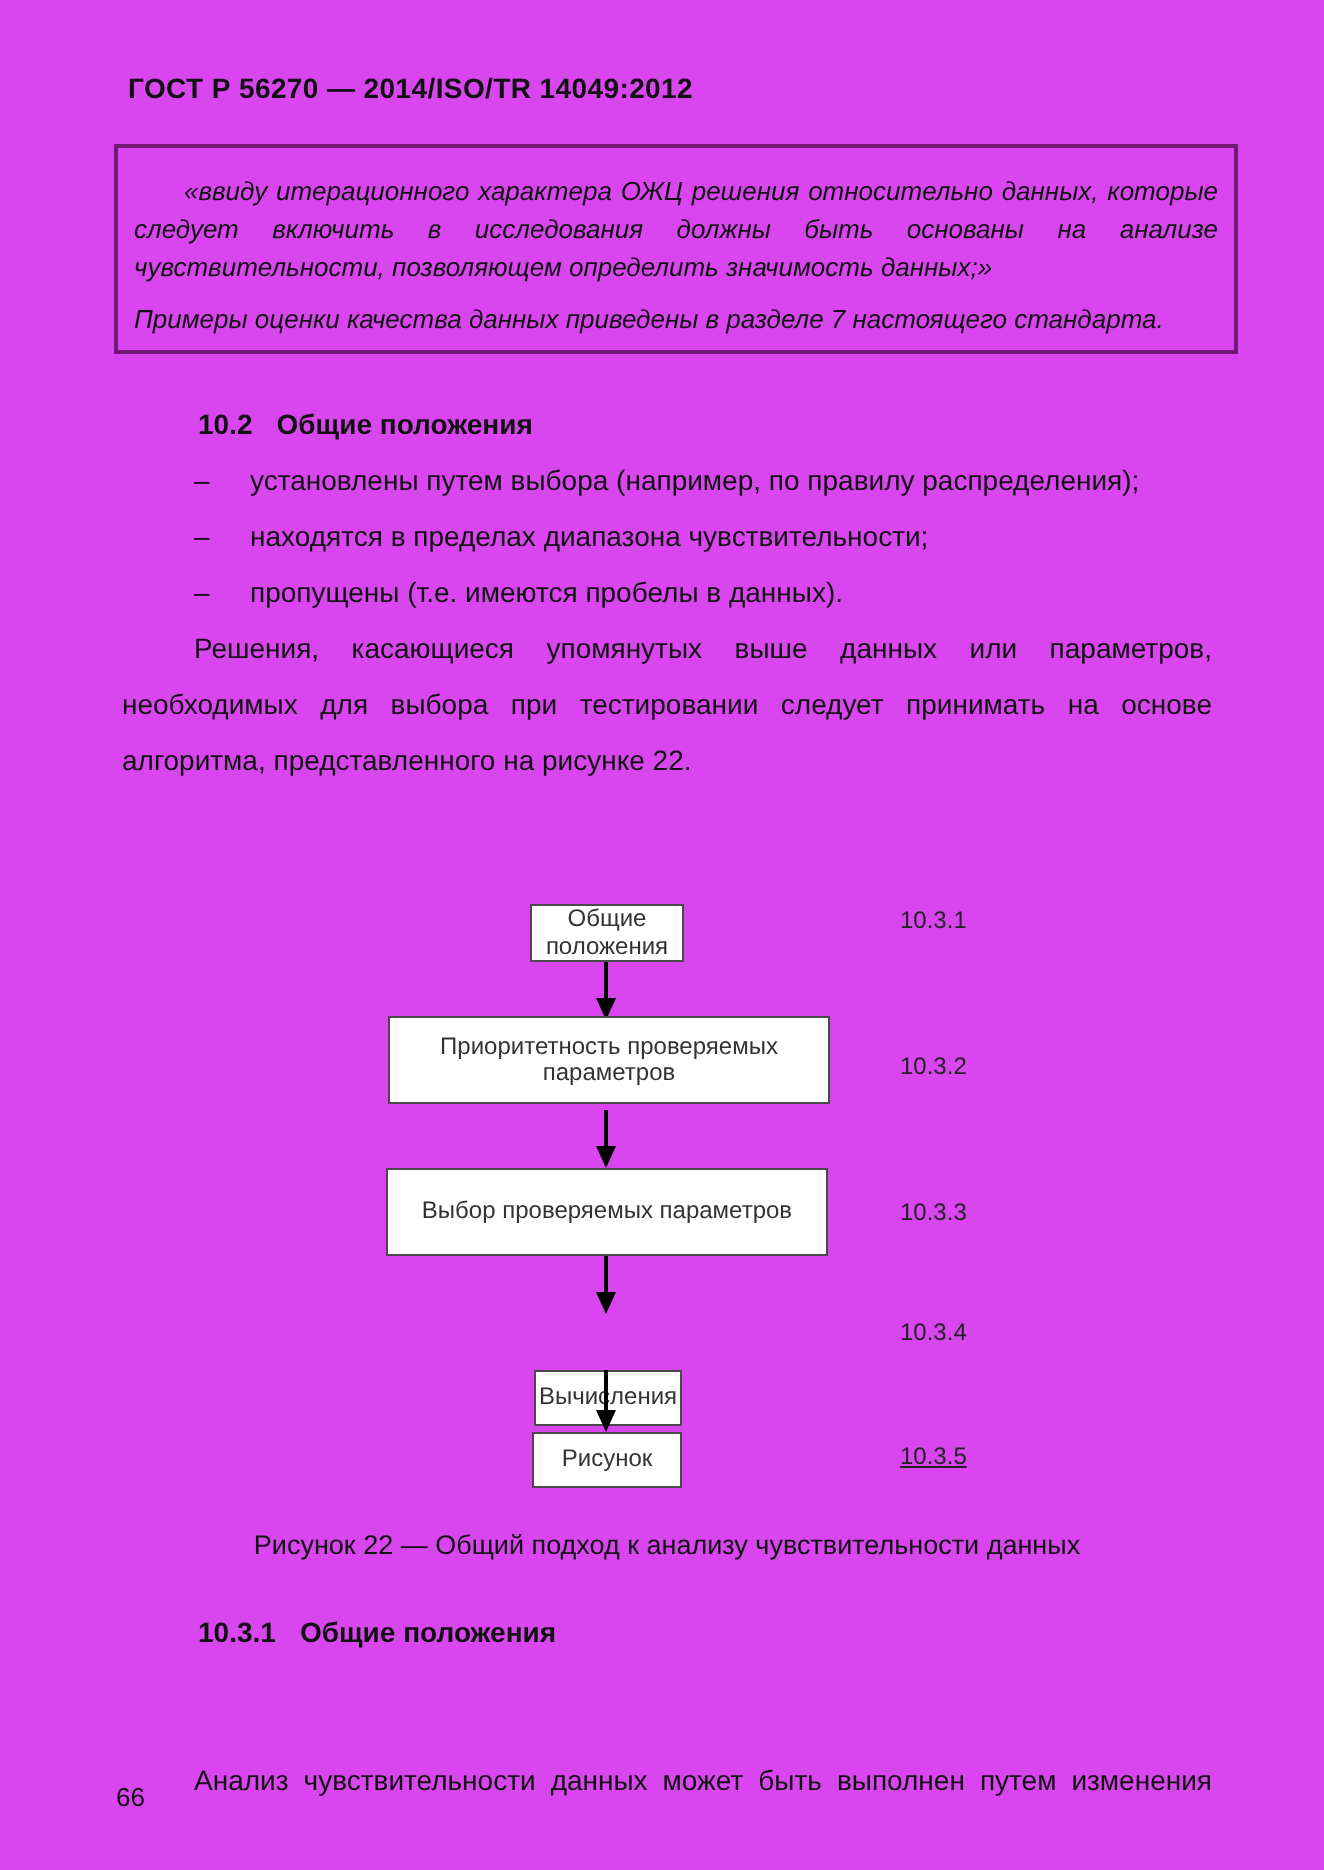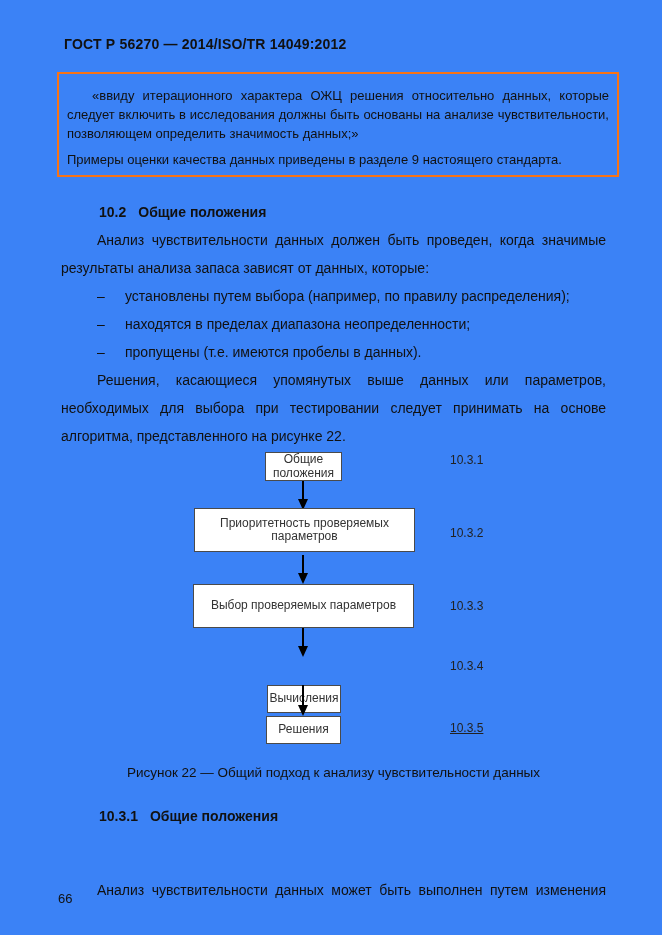--- a/index.html
+++ b/index.html
@@ -4,21 +4,21 @@
 <style>
   html, body {
     margin: 0;
     padding: 0;
     background: #ffffff;
   }
   .page {
     position: relative;
     width: 662px;
     height: 935px;
-    background: #3b82f6;
+    background: #d946ef;
     font-family: "Liberation Sans", sans-serif;
     color: #111111;
     overflow: hidden;
   }
 
   
   .doc-header {
     position: absolute;
     left: 64px;
     top: 36px;
@@ -29,22 +29,23 @@
   }
 
   
   .quote-box {
     position: absolute;
     left: 57px;
     top: 72px;
     width: 562px;
     height: 105px;
     box-sizing: border-box;
-    border: 2px solid #f97316;
+    border: 2px solid #701a75;
     padding: 12px 8px 8px 8px;
+    font-style: italic;
     font-size: 13px;
     line-height: 19px;
   }
   .quote-box p {
     margin: 0;
     text-align: justify;
   }
   .quote-box .quote-p1 {
     text-indent: 25px;
     margin-bottom: 7px;
@@ -170,34 +171,33 @@
 </style>
 </head>
 <body>
 
 <div class="page">
 
   <div class="doc-header">ГОСТ Р 56270 — 2014/ISO/TR 14049:2012</div>
 
   <div class="quote-box">
     <p class="quote-p1">«ввиду итерационного характера ОЖЦ решения относительно данных, которые следует включить в исследования должны быть основаны на анализе чувствительности, позволяющем определить значимость данных;»</p>
-    <p class="quote-p2">Примеры оценки качества данных приведены в разделе 9 настоящего стандарта.</p>
+    <p class="quote-p2">Примеры оценки качества данных приведены в разделе 7 настоящего стандарта.</p>
   </div>
 
   <div class="heading h-10-2">
     <span class="h-num">10.2</span><span>Общие положения</span>
   </div>
 
   <div class="body-flow">
-    <p class="para">Анализ чувствительности данных должен быть проведен, когда значимые результаты анализа запаса зависят от данных, которые:</p>
     <div class="list-item">
       <span class="dash">–</span><span>установлены путем выбора (например, по правилу распределения);</span>
     </div>
     <div class="list-item">
-      <span class="dash">–</span><span>находятся в пределах диапазона неопределенности;</span>
+      <span class="dash">–</span><span>находятся в пределах диапазона чувствительности;</span>
     </div>
     <div class="list-item">
       <span class="dash">–</span><span>пропущены (т.е. имеются пробелы в данных).</span>
     </div>
     <p class="para">Решения, касающиеся упомянутых выше данных или параметров, необходимых для выбора при тестировании следует принимать на основе алгоритма, представленного на рисунке 22.</p>
   </div>
 
   <div class="flow-node node-1">
     <span class="node-label">Общие положения</span>
   </div>
@@ -224,21 +224,21 @@
 
   <div class="flow-node node-4">
     <span class="node-label">Вычисления</span>
   </div>
   <div class="flow-ref ref-4">10.3.4</div>
 
   <div class="arrow-line a4-line"></div>
   <div class="arrow-head a4-head"></div>
 
   <div class="flow-node node-5">
-    <span class="node-label">Решения</span>
+    <span class="node-label">Рисунок</span>
   </div>
   <div class="flow-ref ref-5">10.3.5</div>
 
   <div class="figure-caption">Рисунок 22 — Общий подход к анализу чувствительности данных</div>
 
 
   <div class="heading h-10-3-1">
     <span class="h-num">10.3.1</span><span>Общие положения</span>
   </div>
 

